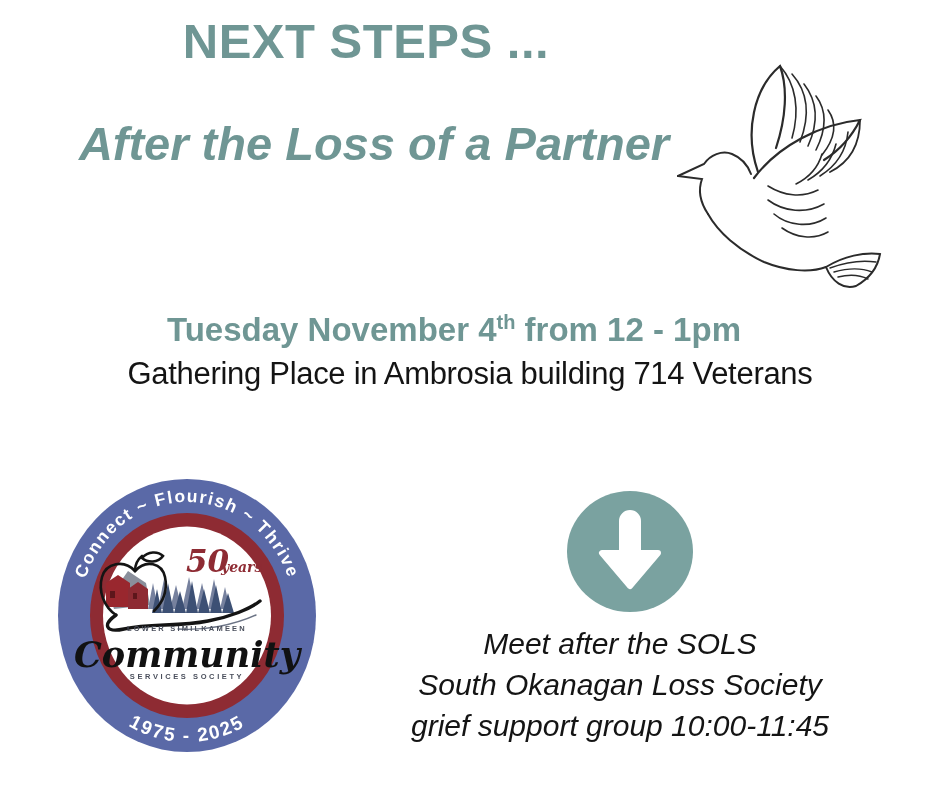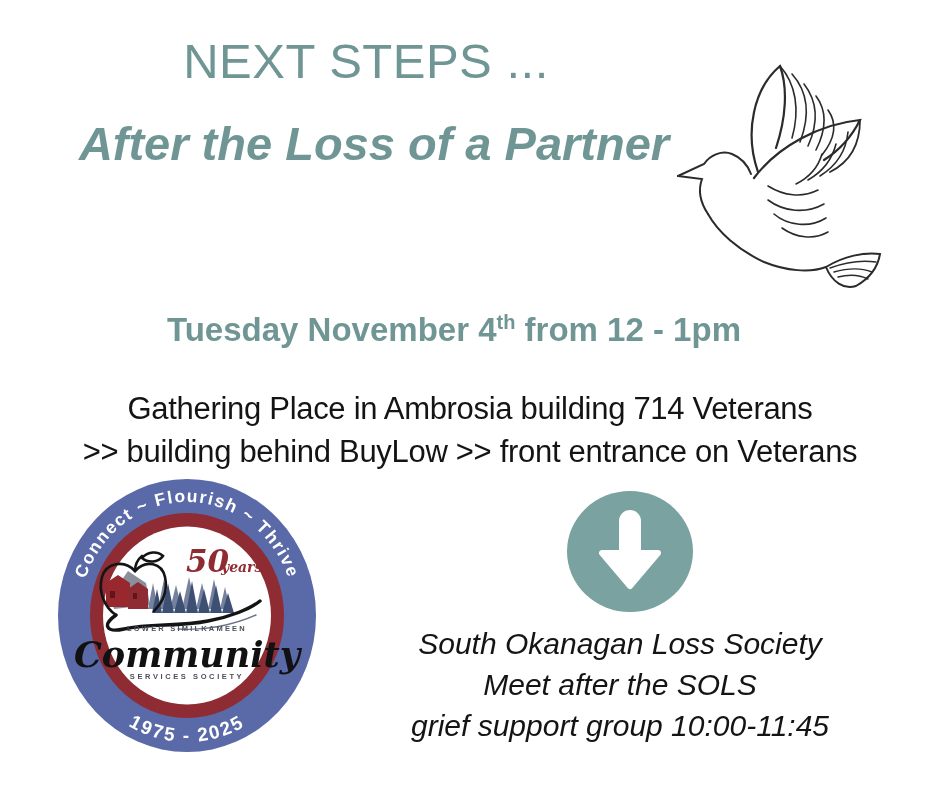--- a/index.html
+++ b/index.html
@@ -8,24 +8,24 @@
   .flyer {
     position: relative;
     width: 940px;
     height: 788px;
     background: #ffffff;
     overflow: hidden;
   }
   .abs { position: absolute; }
 
   .title-line1 {
-    left: 0; top: 32px; width: 732px;
+    left: 0; top: 12px; width: 732px;
     text-align: center;
     font-size: 49px; line-height: 58px;
-    font-weight: 400;
+    font-weight: 700;
     color: #6f9694;
     letter-spacing: 0.5px;
   }
   .title-line2 {
     left: 0; top: 84px; width: 748px;
     text-align: center;
     font-size: 47px; line-height: 64px;
     font-weight: 700; font-style: italic;
     color: #6f9694;
     margin-top: 28px;
@@ -42,21 +42,21 @@
   .date-line {
     left: 0; top: 309px; width: 908px;
     text-align: center;
     font-size: 33px; line-height: 42px;
     font-weight: 700;
     color: #6f9694;
   }
   .date-line sup { font-size: 20px; vertical-align: super; line-height: 0; }
 
   .location {
-    left: 0; top: 387px; width: 940px;
+    left: 0; top: 352px; width: 940px;
     text-align: center;
     font-size: 31px; line-height: 43px;
     color: #141414;
     letter-spacing: -0.3px;
   }
 
   .logo { left: 58px; top: 479px; width: 258px; height: 273px; }
 
   .arrow-badge { left: 567px; top: 491px; width: 126px; height: 121px; }
 
@@ -125,21 +125,20 @@
     <path d="M 162 212 C 176 208 190 208 200 212" stroke-width="1.4"></path>
     <path d="M 166 217 C 178 214 188 215 196 219" stroke-width="1.4"></path>
   </svg>
 
   <div class="abs date-line">
     <span>Tuesday November 4</span><sup>th</sup><span> from 12 - 1pm</span>
   </div>
 
   <div class="abs location">
     <div>Gathering Place in Ambrosia building 714 Veterans</div>
-    <div>&gt;&gt; building behind BuyLow &gt;&gt; front entrance on Veterans</div>
   </div>
 
   <svg class="abs logo" viewBox="0 0 258 273">
     <defs>
       <path id="arcTop" d="M 22 136 A 107 113 0 0 1 236 136"></path>
       <path id="arcBot" d="M 9 136 A 120 127 0 0 0 249 136"></path>
     </defs>
     <ellipse cx="129" cy="136.5" rx="129" ry="136.5" fill="#5a69a7"></ellipse>
     <ellipse cx="129" cy="136.5" rx="97" ry="102.5" fill="#8e2b33"></ellipse>
     <ellipse cx="129" cy="136.5" rx="84" ry="89" fill="#ffffff"></ellipse>
@@ -200,18 +199,18 @@
     <text class="script-text" x="129" y="188" font-size="35" fill="#111111" text-anchor="middle">Community</text>
     <text class="micro-text" x="129" y="200" font-size="7.5" letter-spacing="2.6" text-anchor="middle">SERVICES SOCIETY</text>
   </svg>
 
   <svg class="abs arrow-badge" viewBox="0 0 126 121">
     <ellipse cx="63" cy="60.5" rx="63" ry="60.5" fill="#7aa2a0"></ellipse>
     <path d="M 55 30 A 8 8 0 0 1 71 30 L 71 62 L 91 62 L 63 95 L 35 62 L 55 62 Z" fill="#ffffff" stroke="#ffffff" stroke-width="6" stroke-linejoin="round"></path>
   </svg>
 
   <div class="abs meet-note">
+    <div>Meet after the SOLS</div>
     <div>South Okanagan Loss Society</div>
-    <div>Meet after the SOLS</div>
     <div>grief support group 10:00-11:45</div>
   </div>
 
 </div>
 
 </body></html>

